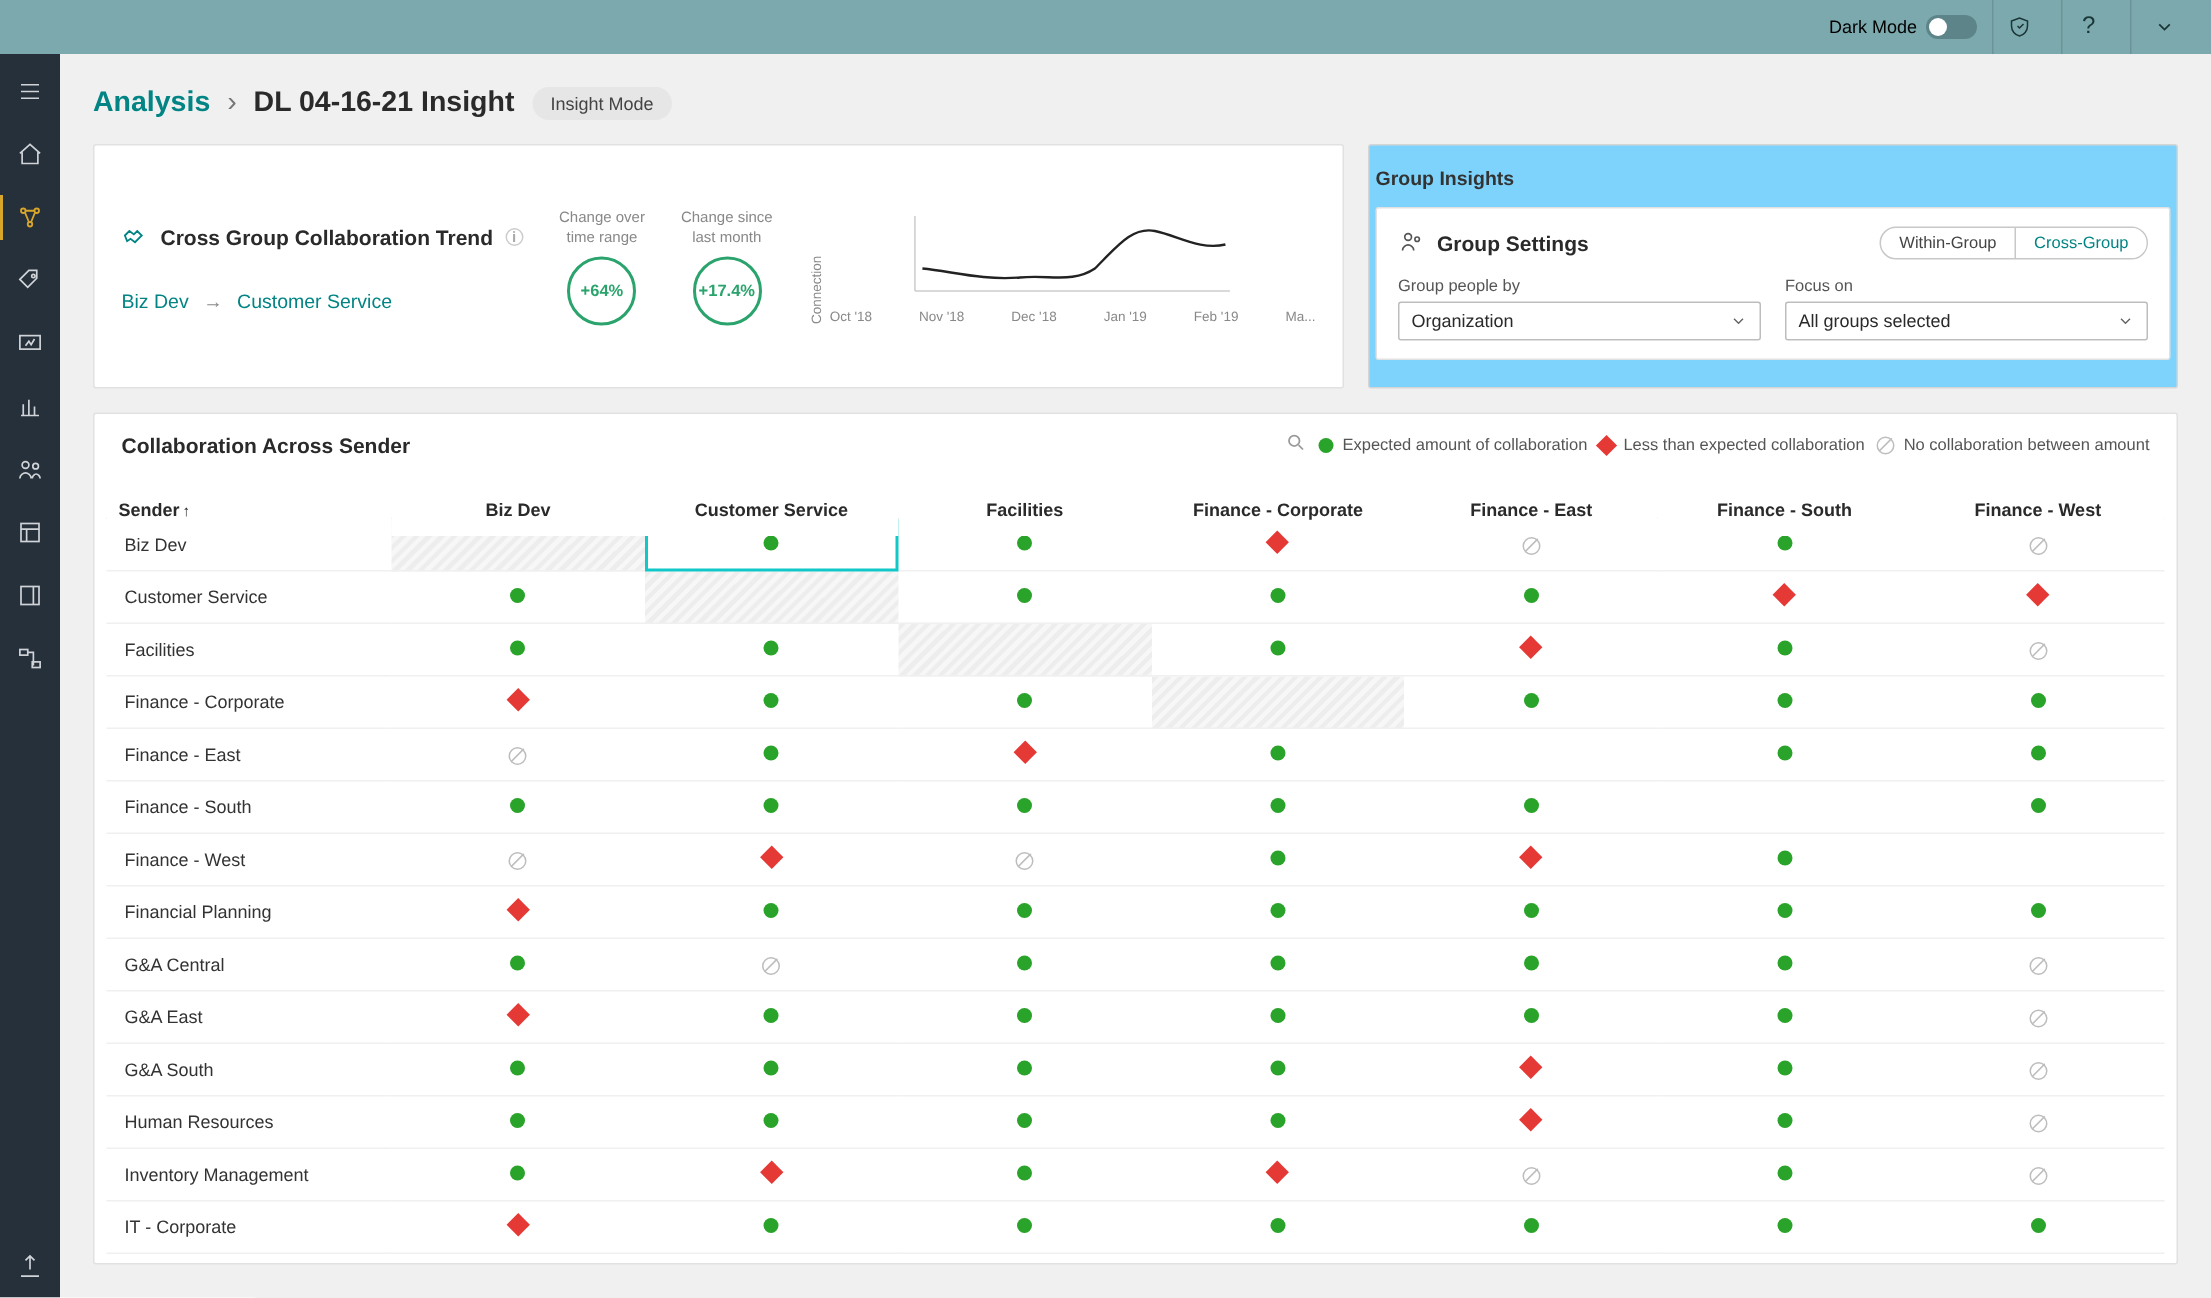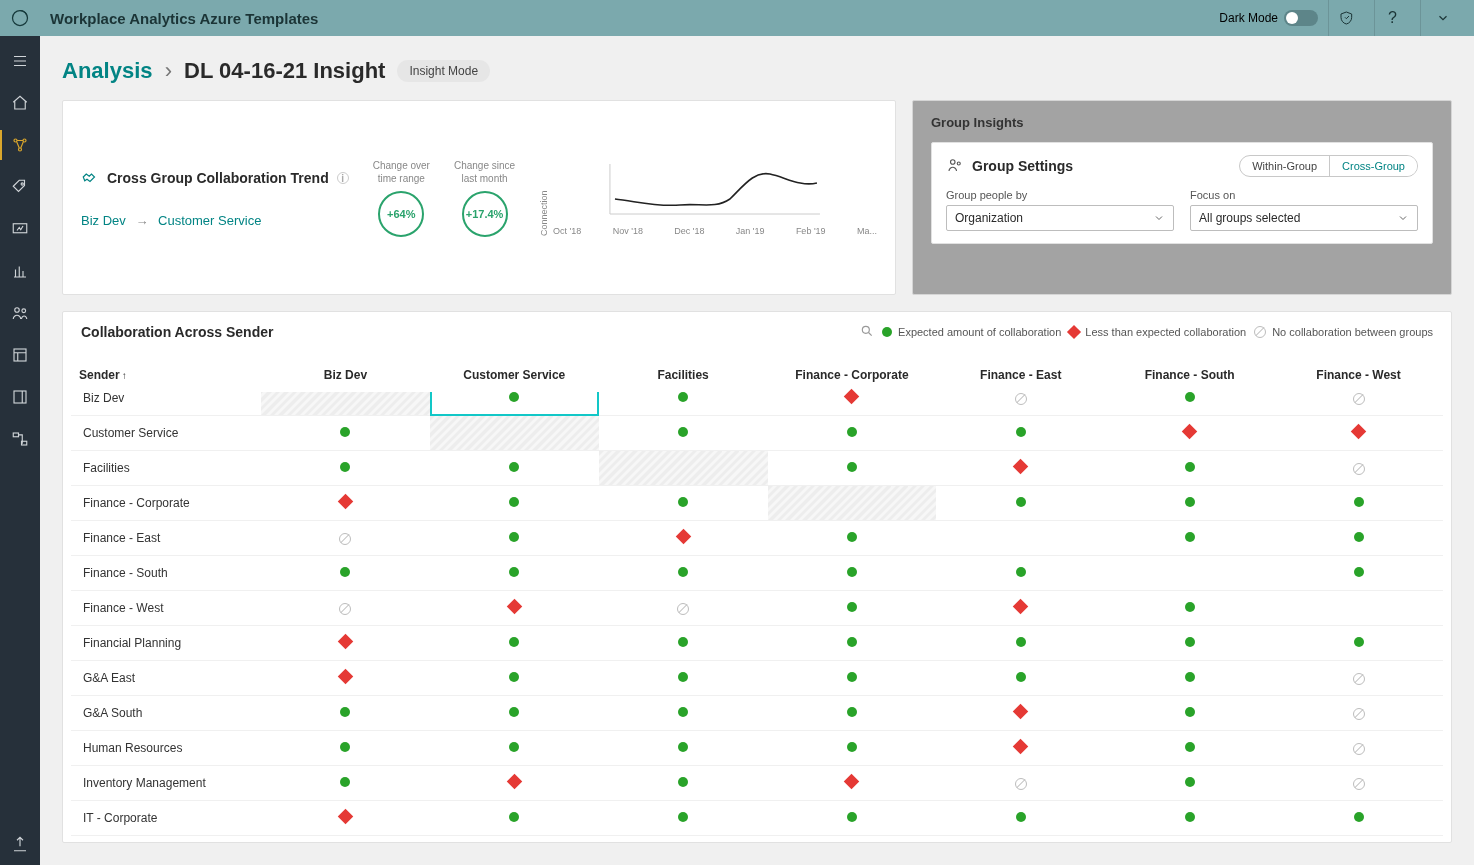--- a/index.html
+++ b/index.html
@@ -37,40 +37,40 @@
   
   .sidebar { grid-column: 1; grid-row: 2; background: var(--sidebar); display: flex; flex-direction: column; align-items: center; padding-top: 4px; }
   .nav-item { width: 40px; height: 42px; display: flex; align-items: center; justify-content: center; color: var(--sidebar-icon); position: relative; }
   .nav-item.active { color: var(--sidebar-active); }
   .nav-item.active::before { content: ""; position: absolute; left: 0; top: 6px; bottom: 6px; width: 2px; background: var(--sidebar-active); }
   .sidebar .grow { flex: 1; }
   .nav-item svg { width: 18px; height: 18px; }
   
   .main { grid-column: 2; grid-row: 2; padding: 22px; display: grid; grid-template-columns: 1fr 540px; grid-template-rows: auto 1fr; gap: 16px; overflow: hidden; }
   .crumb-row { grid-column: 1 / 3; display: flex; align-items: center; gap: 12px; }
-  .crumb { font-size: 22px; color: #444; }
+  .crumb { font-size: 19px; color: #444; }
   .crumb a { color: var(--teal); font-weight: 600; text-decoration: none; }
   .crumb .sep { margin: 0 6px; color: #777; }
   .crumb .cur { font-weight: 600; color: #2a2a2a; }
   .badge { background: var(--badge-bg); border-radius: 14px; padding: 4px 12px; font-size: 12px; color: #444; }
   
   .cards-row { grid-column: 1 / 3; display: grid; grid-template-columns: 1fr 540px; gap: 16px; align-items: stretch; }
   .card { background: var(--panel); border: 1px solid var(--border); border-radius: 2px; padding: 14px 18px; }
   .trend-card { display: flex; align-items: center; gap: 24px; }
   .trend-left { min-width: 250px; }
   .trend-title { display: flex; align-items: center; gap: 8px; font-size: 14px; font-weight: 600; margin-bottom: 24px; }
   .link-path { color: var(--teal); font-size: 13px; }
   .link-path .arrow { color: #888; margin: 0 6px; }
   .metric { text-align: center; }
   .metric .lbl { font-size: 10px; color: #888; line-height: 1.3; }
   .ring { width: 46px; height: 46px; border: 2px solid var(--ring); border-radius: 50%; display: flex; align-items: center; justify-content: center; margin: 6px auto 0; font-size: 11px; color: var(--ring); font-weight: 600; }
   .spark { flex: 1; min-width: 180px; }
   .spark-ax { display: flex; justify-content: space-between; font-size: 9px; color: #888; margin-top: 4px; }
   
-  .insights-panel { background: #a3a3a3; border: 1px solid #d5d5d5; border-radius: 2px; padding: 14px 18px; display: flex; flex-direction: column; gap: 12px; }
+  .insights-panel { background: #7dd3fc; border: 1px solid #d5d5d5; border-radius: 2px; padding: 14px 4px; display: flex; flex-direction: column; gap: 12px; }
   .insights-title { font-size: 13px; font-weight: 600; color: #333; }
   .gs-card { background: var(--panel); border: 1px solid var(--border); border-radius: 2px; padding: 12px 14px; }
   .gs-head { display: flex; align-items: center; justify-content: space-between; }
   .gs-head .t { display: flex; align-items: center; gap: 8px; font-weight: 600; font-size: 14px; }
   .seg { display: flex; border: 1px solid #c8c8c8; border-radius: 14px; overflow: hidden; font-size: 11px; }
   .seg .opt { padding: 4px 12px; color: #444; cursor: pointer; }
   .seg .opt.selected { background: #fff; color: var(--teal); border-left: 1px solid #c8c8c8; }
   .seg .opt:first-child.selected{border-left:none;}
   .gs-row { display: grid; grid-template-columns: 1fr 1fr; gap: 16px; margin-top: 12px; }
   .fld label { font-size: 11px; color: #555; display: block; margin-bottom: 4px; }
@@ -97,29 +97,20 @@
   .cell-n { color: var(--none); }
   .cell-n .no-ico { display: inline-block; vertical-align: middle; }
   .cell-x { background: var(--hatch); }
   td.hl { outline: 2px solid #12c7c7; outline-offset: -2px; }
 </style>
 </head>
 <body>
 <div class="shell">
 
 <div class="app-header">
-  <div class="brand">
-    <div class="logo">
-      <svg viewBox="0 0 24 24" width="20" height="20" fill="none" stroke="currentColor" stroke-width="1.5">
-        <circle cx="12" cy="12" r="9"></circle>
-            <path d="M12 3 A9 9 0 0 1 20 8"></path>
-      </svg>
-    </div>
-    <div class="title">Workplace Analytics Azure Templates</div>
-  </div>
   <div class="spacer"></div>
   <div class="dark-toggle">
     <span>Dark Mode</span>
     <div class="switch"></div>
   </div>
   <div class="hd-icon">
     <svg viewBox="0 0 24 24" width="16" height="16" fill="none" stroke="currentColor" stroke-width="1.5">
           <path d="M3 6l8-3 8 3v5c0 5-3.5 9-8 10-4.5-1-8-5-8-10V6z"></path>
           <path d="M9 11l2 2 4-4"></path>
         </svg>
@@ -319,21 +310,21 @@
         <div class="item">
               <span class="dot-g"></span>
               <span>Expected amount of collaboration</span>
             </div>
         <div class="item">
               <span class="dia-r"></span>
               <span>Less than expected collaboration</span>
             </div>
         <div class="item">
               <span class="no-ico"></span>
-              <span>No collaboration between groups</span>
+              <span>No collaboration between amount</span>
             </div>
       </div>
     </div>
     <div class="tbl-wrap">
       <table>
         <thead>
               <tr id="thead-row">
                 <th><span>Sender</span><span class="sort">↑</span></th>
                 <th>Biz Dev</th>
                 <th>Customer Service</th>
@@ -419,20 +410,30 @@
                 <td>Financial Planning</td>
                 <td class="cell-r"></td>
                 <td class="cell-g"></td>
                 <td class="cell-g"></td>
                 <td class="cell-g"></td>
                 <td class="cell-g"></td>
                 <td class="cell-g"></td>
                 <td class="cell-g"></td>
               </tr>
               <tr>
+                <td>G&amp;A Central</td>
+                <td class="cell-g"></td>
+                <td class="cell-n"><span class="no-ico"></span></td>
+                <td class="cell-g"></td>
+                <td class="cell-g"></td>
+                <td class="cell-g"></td>
+                <td class="cell-g"></td>
+                <td class="cell-n"><span class="no-ico"></span></td>
+              </tr>
+              <tr>
                 <td>G&amp;A East</td>
                 <td class="cell-r"></td>
                 <td class="cell-g"></td>
                 <td class="cell-g"></td>
                 <td class="cell-g"></td>
                 <td class="cell-g"></td>
                 <td class="cell-g"></td>
                 <td class="cell-n"><span class="no-ico"></span></td>
               </tr>
               <tr>

